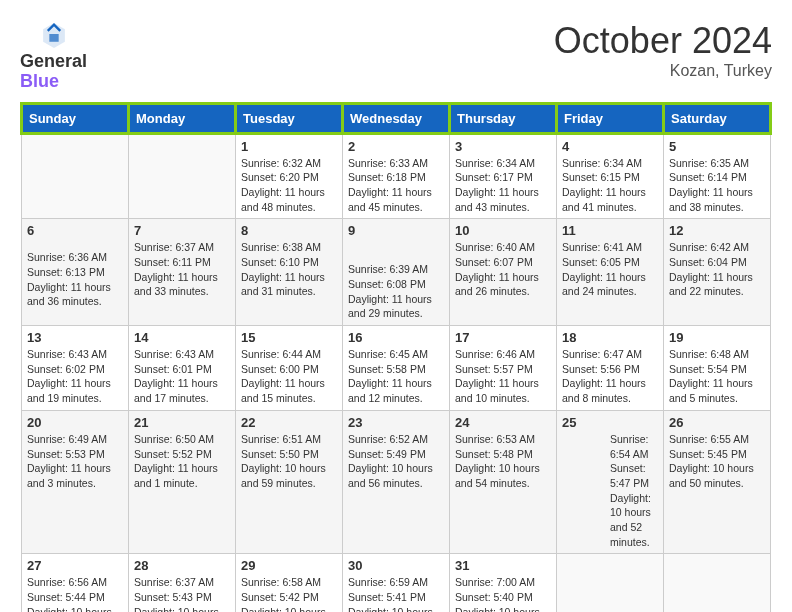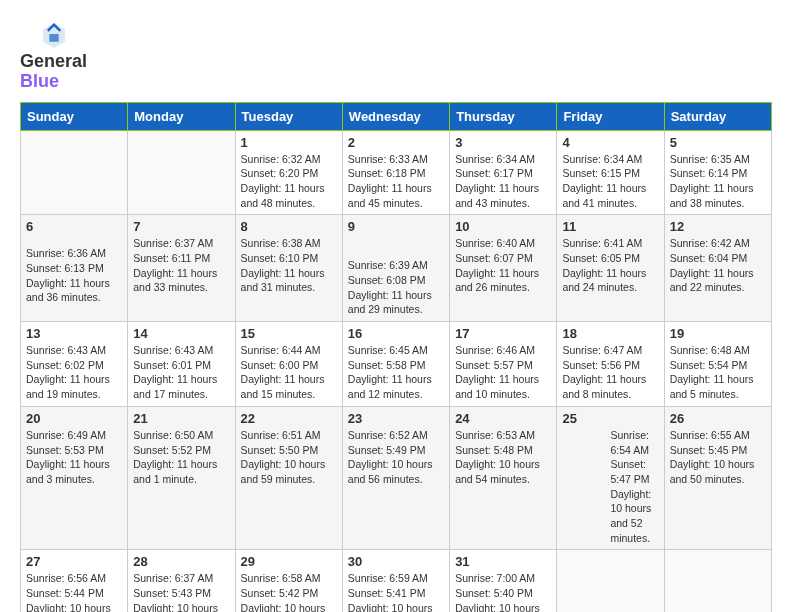--- a/index.html
+++ b/index.html
@@ -58,21 +58,21 @@
       border-collapse: collapse;
       font-size: 11px;
     }
     thead tr th {
       background-color: #1565c0;
       color: #fff;
       text-align: left;
       padding: 6px 6px;
       font-size: 13px;
       font-weight: bold;
-      border: 1px solid #84cc16;
+      border: 3px solid #84cc16;
     }
     tbody tr td {
       border: 1px solid #ccc;
       vertical-align: top;
       padding: 4px 5px;
       width: 107px;
       min-height: 80px;
       background: #fff;
     }
     tbody tr:nth-child(even) td {
@@ -102,20 +102,24 @@
     <svg class="logo-icon" viewBox="0 0 36 36" xmlns="http://www.w3.org/2000/svg">
       <polygon points="18,4 32,12 32,28 18,36 4,28 4,12" fill="#1565c0" opacity="0.15"></polygon>
       <path d="M10 14 L18 6 L26 14" fill="none" stroke="#1565c0" stroke-width="3"></path>
       <rect x="12" y="18" width="12" height="10" fill="#1565c0" opacity="0.7"></rect>
     </svg>
     <div class="logo-text">
       <span class="logo-general">General</span>
       <span class="logo-blue">Blue</span>
     </div>
   </div>
+  <div class="title-block">
+    <div class="month-title">October 2024</div>
+    <div class="location">Kozan, Turkey</div>
+  </div>
 </div>
 
 <table>
   <thead>
     <tr>
     <th>Sunday</th>
         <th>Monday</th>
         <th>Tuesday</th>
         <th>Wednesday</th>
         <th>Thursday</th>

